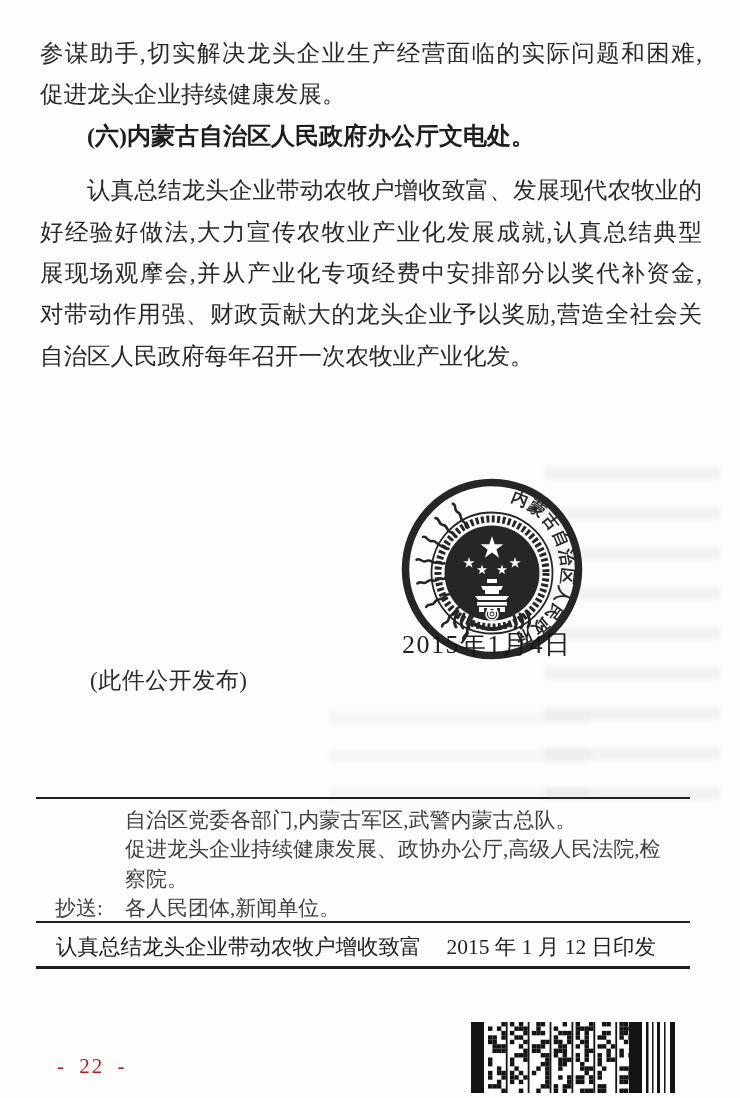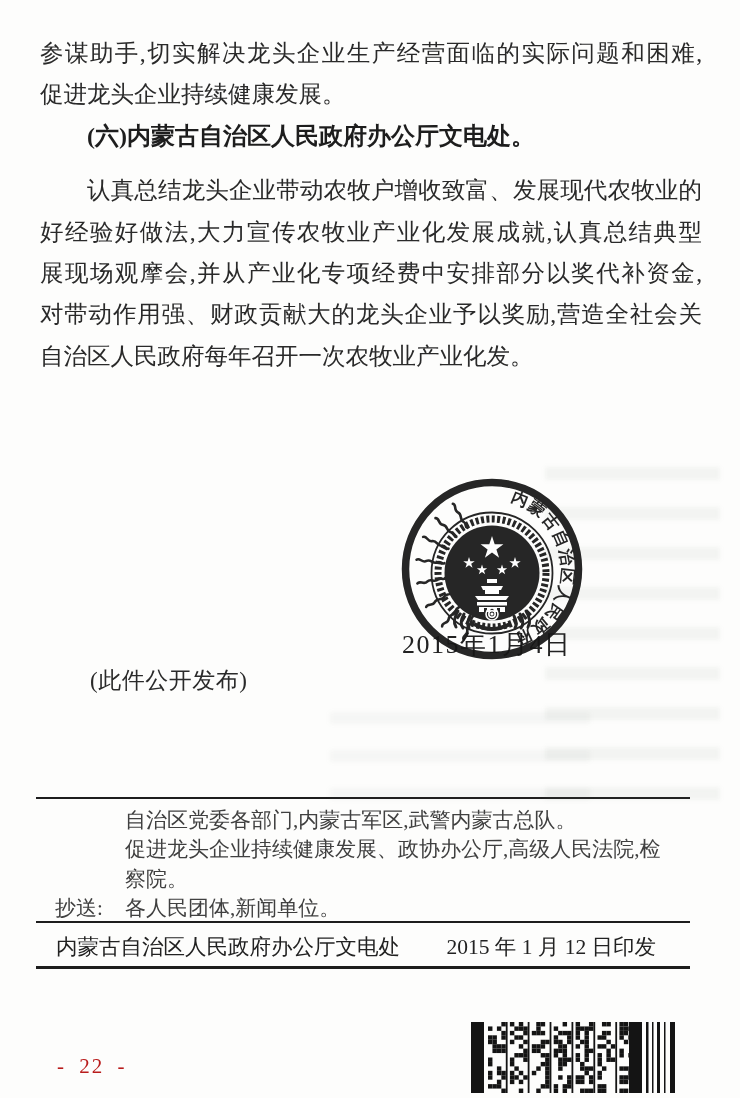--- a/index.html
+++ b/index.html
@@ -125,21 +125,21 @@
       <div>自治区党委各部门,内蒙古军区,武警内蒙古总队。</div>
       <div>促进龙头企业持续健康发展、政协办公厅,高级人民法院,检</div>
       <div>察院。</div>
       <div>各人民团体,新闻单位。</div>
     </div>
   </div>
 
   <div class="rule rule-mid"></div>
 
   <div class="colophon">
-    <span>内蒙古自治区人民政府办公厅文电处</span>
+    <span>认真总结龙头企业带动农牧户增收致富</span>
     <span>2015 年 1 月 12 日印发</span>
   </div>
 
   <div class="rule rule-bottom"></div>
 
   <div class="page-number">- 22 -</div>
 
   <div class="barcode">
     <svg id="bcsvg" width="207" height="71" viewBox="0 0 207 71">
         <rect x="0" y="0" width="13" height="71" fill="#141414"></rect>

